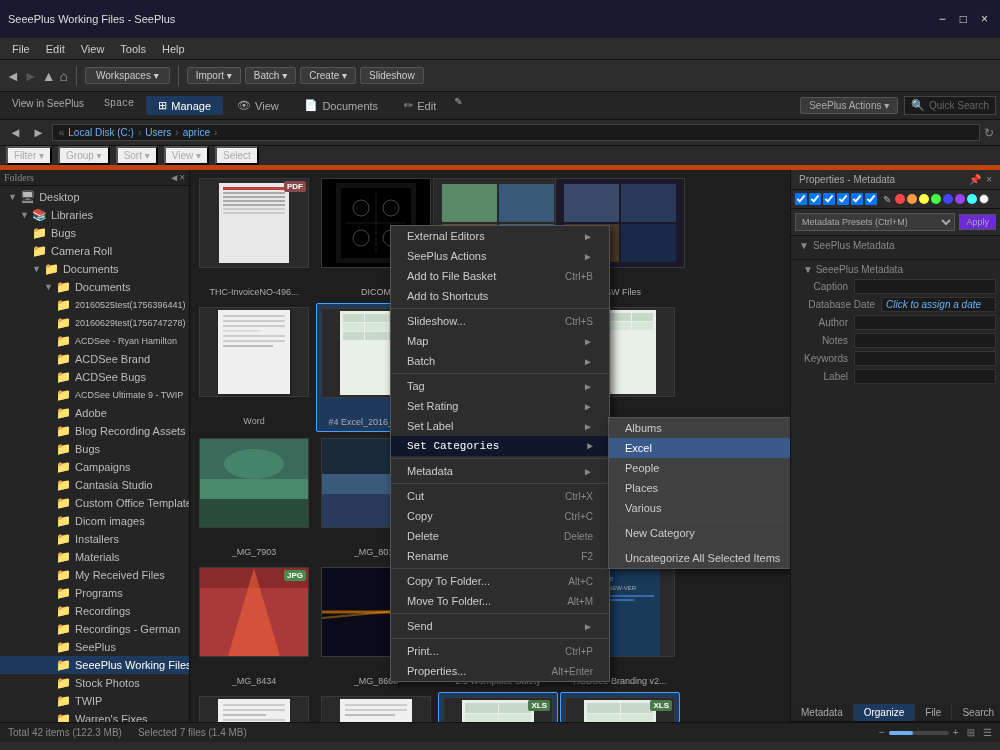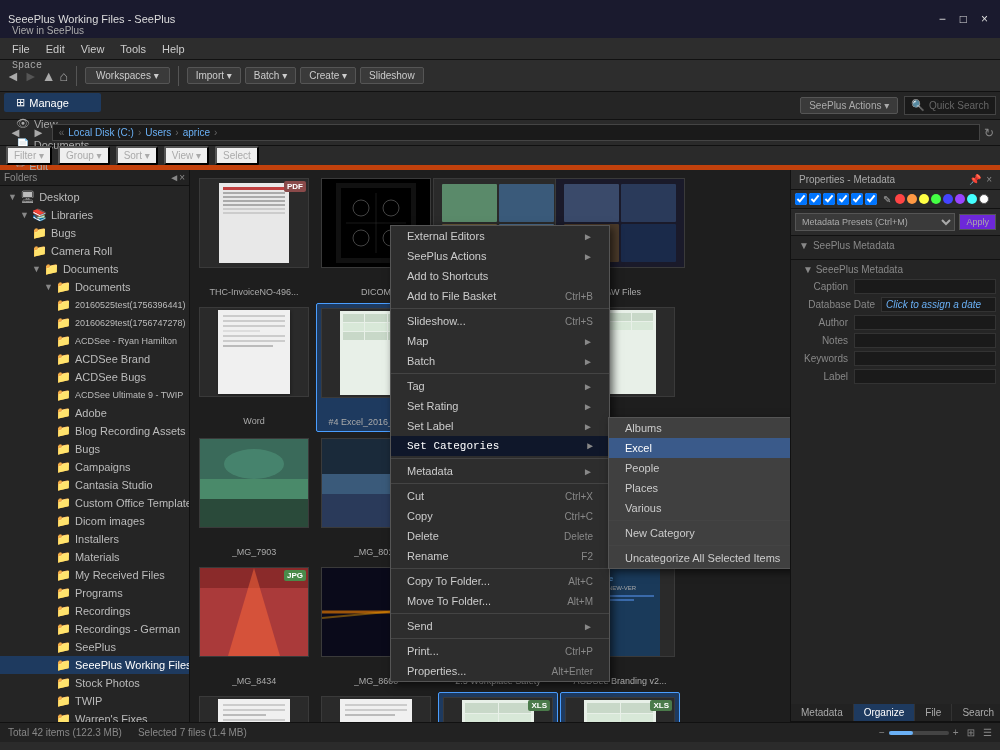--- a/index.html
+++ b/index.html
@@ -94,21 +94,21 @@
     .ctx-sub-item { padding: 4px 16px; font-size: 11px; color: #ccc; cursor: pointer; }
     .ctx-sub-item.highlighted { background: #3a5a8a; color: #fff; }
 
     
     .rp-tabs { display: flex; background: #222; border-bottom: 1px solid #111; }
     .rp-tab { padding: 3px 10px; font-size: 10px; cursor: pointer; color: #aaa; border-right: 1px solid #333; }
     .rp-tab.active { background: #1e3a5f; color: #fff; }
 
     
     #view-tabs { background: #252525; height: 28px; display: flex; align-items: center; padding: 0 4px; border-bottom: 1px solid #111; justify-content: space-between; }
-    .view-tab-group { display: flex; gap: 2px; flex-direction: column; }
+    .view-tab-group { display: flex; gap: 2px; }
     .view-tab { padding: 3px 12px; font-size: 11px; cursor: pointer; color: #aaa; border-radius: 2px; display: flex; align-items: center; gap: 4px; }
     .view-tab.active { background: #1e3a5f; color: #fff; }
     .seePlus-actions { background: #3a3a3a; border: 1px solid #555; color: #aaa; padding: 2px 8px; font-size: 10px; cursor: pointer; border-radius: 2px; display: flex; align-items: center; gap: 3px; }
   </style>
 </head>
 <body>
 
 <div id="titlebar">
   <span>SeeePlus Working Files - SeePlus</span>
   <div class="controls">
@@ -195,21 +195,21 @@
   <button class="filter-btn">Group ▾</button>
   <button class="filter-btn">Sort ▾</button>
   <button class="filter-btn">View ▾</button>
   <button class="filter-btn">Select</button>
 </div>
 
 <div id="main" style="height: calc(750px - 22px - 22px - 32px - 28px - 26px - 24px - 24px - 20px);">
 
   <div id="sidebar">
     <div style="display:flex;align-items:center;padding:2px 4px;background:#222;border-bottom:1px solid #111;">
-      <span style="font-size:10px;color:#888;flex:1;">Folders</span>
+      <span style="font-size:10px;color:#888;flex:1;font-family:Liberation Serif, serif;">Folders</span>
       <span style="font-size:10px;color:#888;cursor:pointer;">◄</span>
       <span style="font-size:10px;color:#888;cursor:pointer;">×</span>
     </div>
 
     <div class="sidebar-section">
       <div class="sidebar-item">
         <span class="si-arrow">▼</span>
         <span class="si-icon">🖥</span>
         <span>Desktop</span>
       </div>
@@ -620,25 +620,25 @@
       <div class="ctx-menu" style="left:200px;top:55px;min-width:220px;">
         <div class="ctx-item">
           <span>External Editors</span>
           <span class="ctx-arrow">►</span>
         </div>
         <div class="ctx-item">
           <span>SeePlus Actions</span>
           <span class="ctx-arrow">►</span>
         </div>
         <div class="ctx-item">
-          <span>Add to Shortcuts</span>
-        </div>
-        <div class="ctx-item">
           <span>Add to File Basket</span>
           <span class="ctx-shortcut">Ctrl+B</span>
+        </div>
+        <div class="ctx-item">
+          <span>Add to Shortcuts</span>
         </div>
         <div class="ctx-sep"></div>
         <div class="ctx-item">
           <span>Slideshow...</span>
           <span class="ctx-shortcut">Ctrl+S</span>
         </div>
         <div class="ctx-item">
           <span>Map</span>
           <span class="ctx-arrow">►</span>
         </div>

